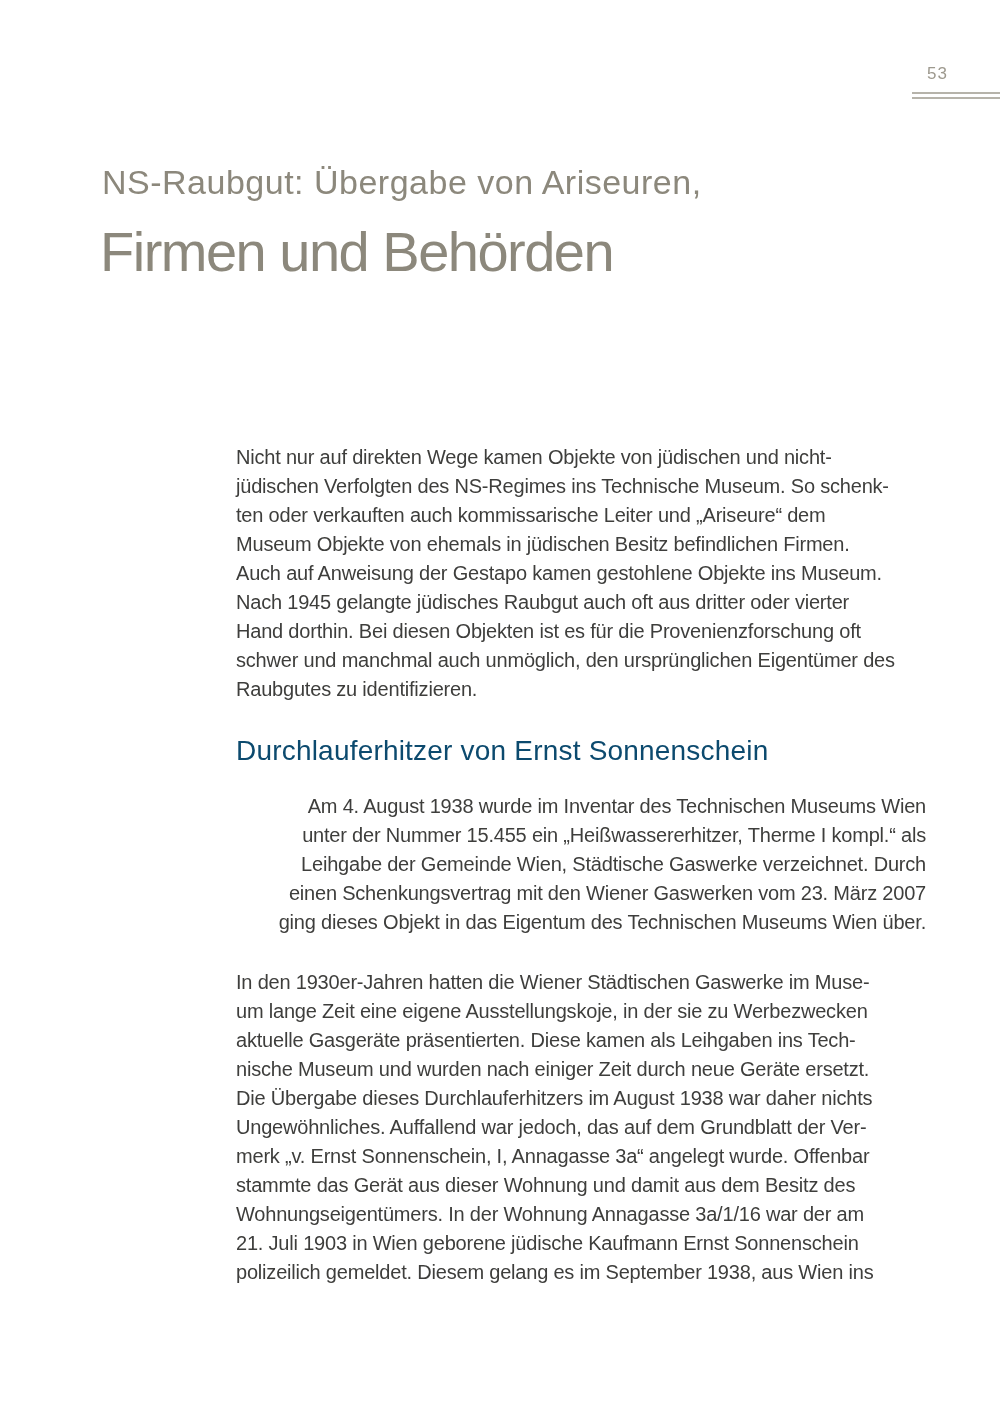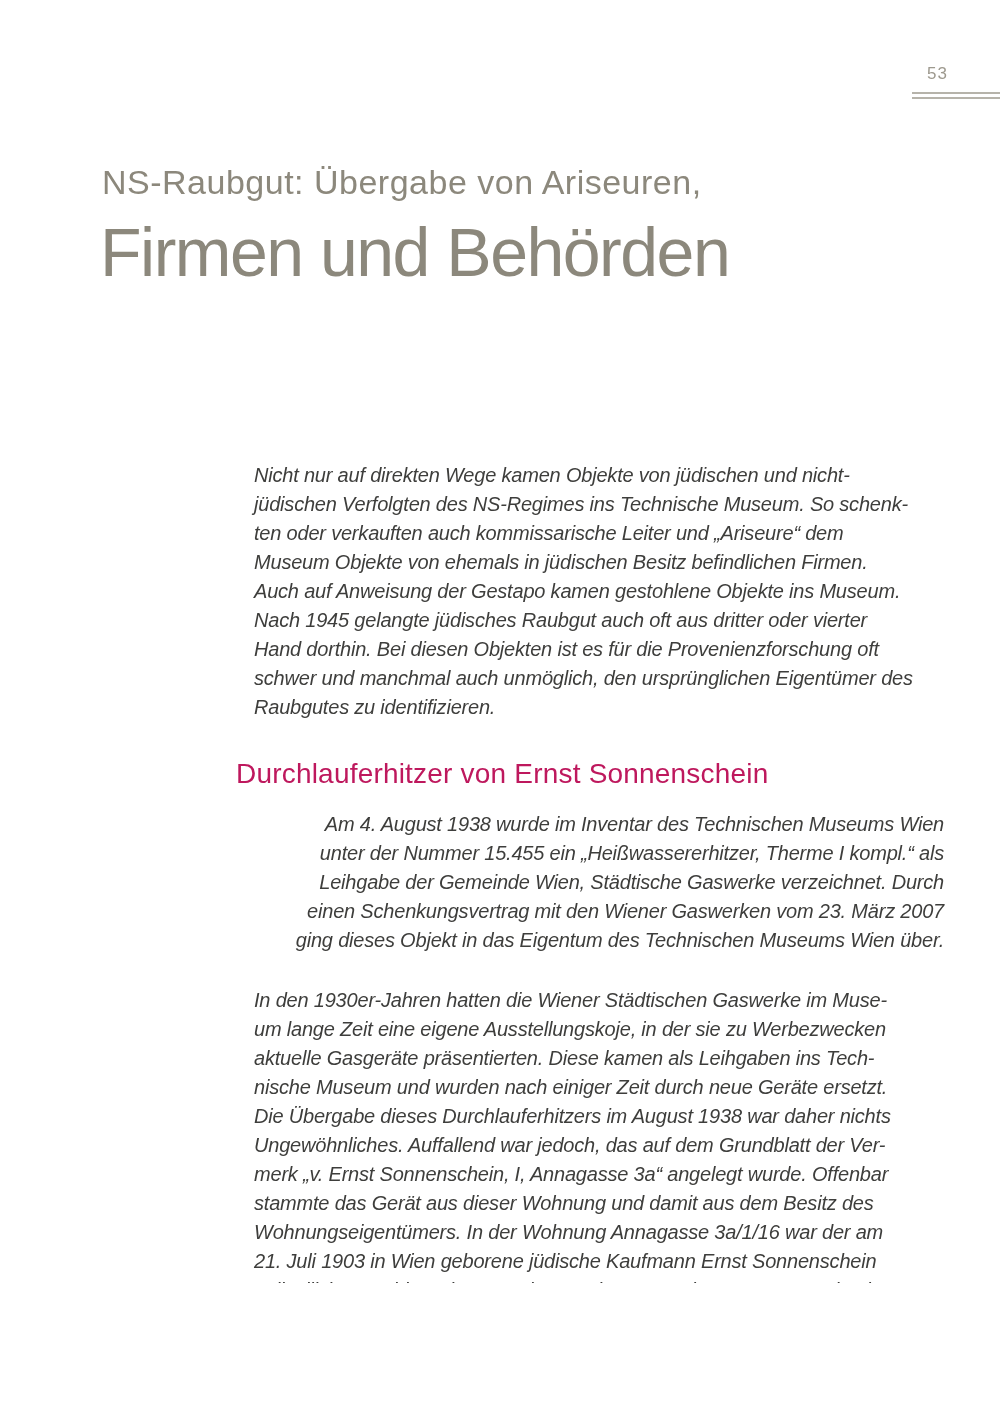--- a/index.html
+++ b/index.html
@@ -44,52 +44,51 @@
     color: #8c887c;
   }
   .kicker {
     font-size: 34px;
     line-height: 44px;
     letter-spacing: 0.5px;
     white-space: nowrap;
   }
   .chapter-title {
     margin: 6px 0 0 -2px;
-    font-size: 68px;
+    font-size: 56px;
     font-weight: 400;
     line-height: 84px;
     letter-spacing: -1.5px;
     white-space: nowrap;
   }
 
   
   .bodycol {
     position: absolute;
     left: 236px;
     width: 690px;
     color: #3e3e3c;
   }
   .para {
-    margin: 18px;
+    margin: 0;
     font-size: 20px;
     line-height: 29px;
     letter-spacing: -0.2px;
     white-space: pre-line;
-    font-style: italic;
   }
   .intro      { top: 443px; }
   .section-heading {
     position: absolute;
     left: 236px;
-    top: 758px;
+    top: 735px;
     margin: 0;
     font-size: 28px;
     font-weight: 400;
     letter-spacing: 0.2px;
-    color: #be185d;
+    color: #0c4a6e;
     white-space: nowrap;
   }
   .para-1     { top: 792px; text-align: right; }
   .para-2     { top: 968px; }
 
   
   .caption-footer {
     position: absolute;
     left: 100px;
     top: 1312px;

